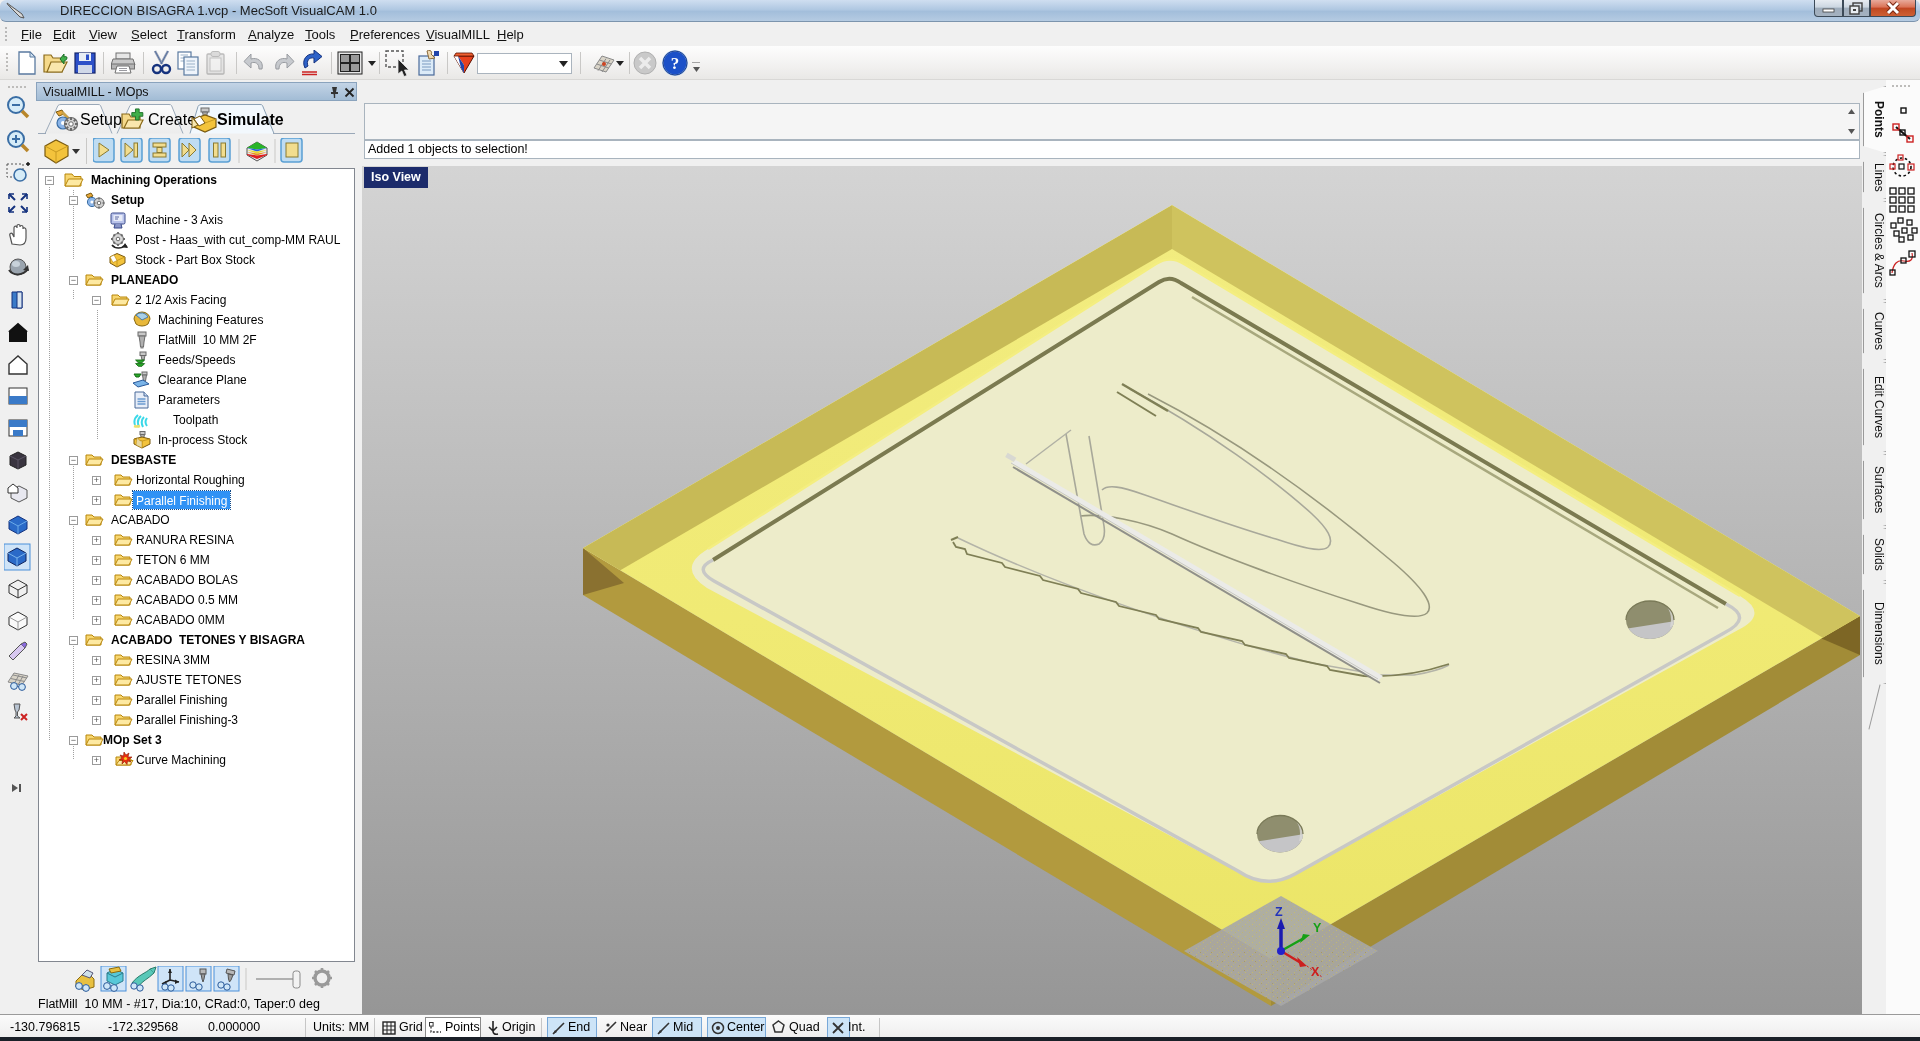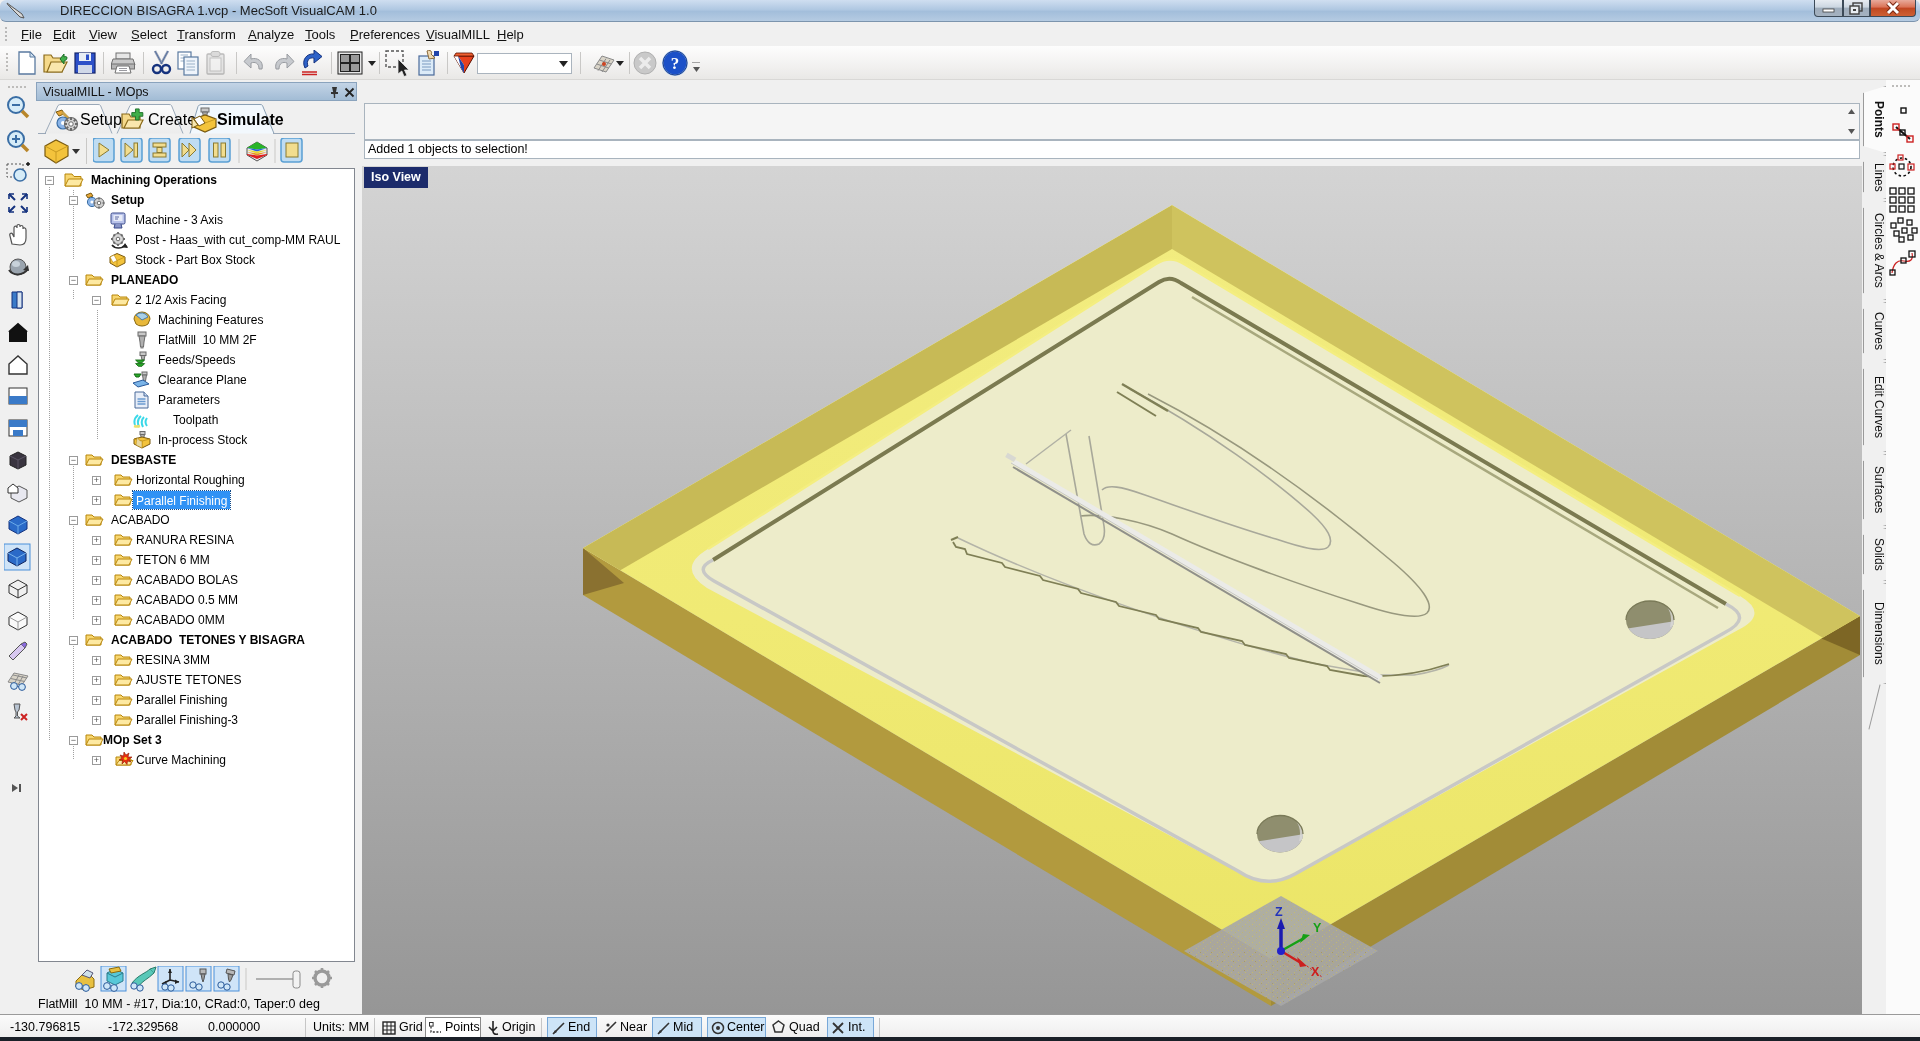--- a/index.html
+++ b/index.html
@@ -1041,21 +1041,21 @@
    <svg class="ico" style="left:3px;top:3px" width="14" height="14">
           <circle cx="7" cy="7" r="5.5" fill="none" stroke="#333" stroke-width="1.5"></circle>
           <circle cx="7" cy="7" r="2" fill="#333"></circle>
         </svg>
    <span style="position:absolute;left:19px">Center</span>
  </div>
  <svg class="ico" style="left:771px;top:5px" width="15" height="15">
         <path d="M7.5 1 L13 5 L11 12 L4 12 L2 5 Z" fill="none" stroke="#333" stroke-width="1.5"></path>
       </svg>
  <span class="sbitem" style="left:789px">Quad</span>
- <div class="sbbox" style="left:827px;width:47px;background:#cde4f7;border:1px solid #78a8d8">
+ <div class="sbbox" style="left:827px;width:23px;background:#cde4f7;border:1px solid #78a8d8">
    <svg class="ico" style="left:3px;top:3px" width="14" height="14">
           <path d="M2 2 L12 12 M12 2 L2 12" stroke="#333" stroke-width="1.8"></path>
         </svg>
    <span style="position:absolute;left:20px">Int.</span>
  </div>
  <div class="sbsep" style="left:879px"></div>
 </div>
 <div class="abs" style="left:0;top:1037px;width:1920px;height:4px;background:#1a2028"></div>
 </div>
 

